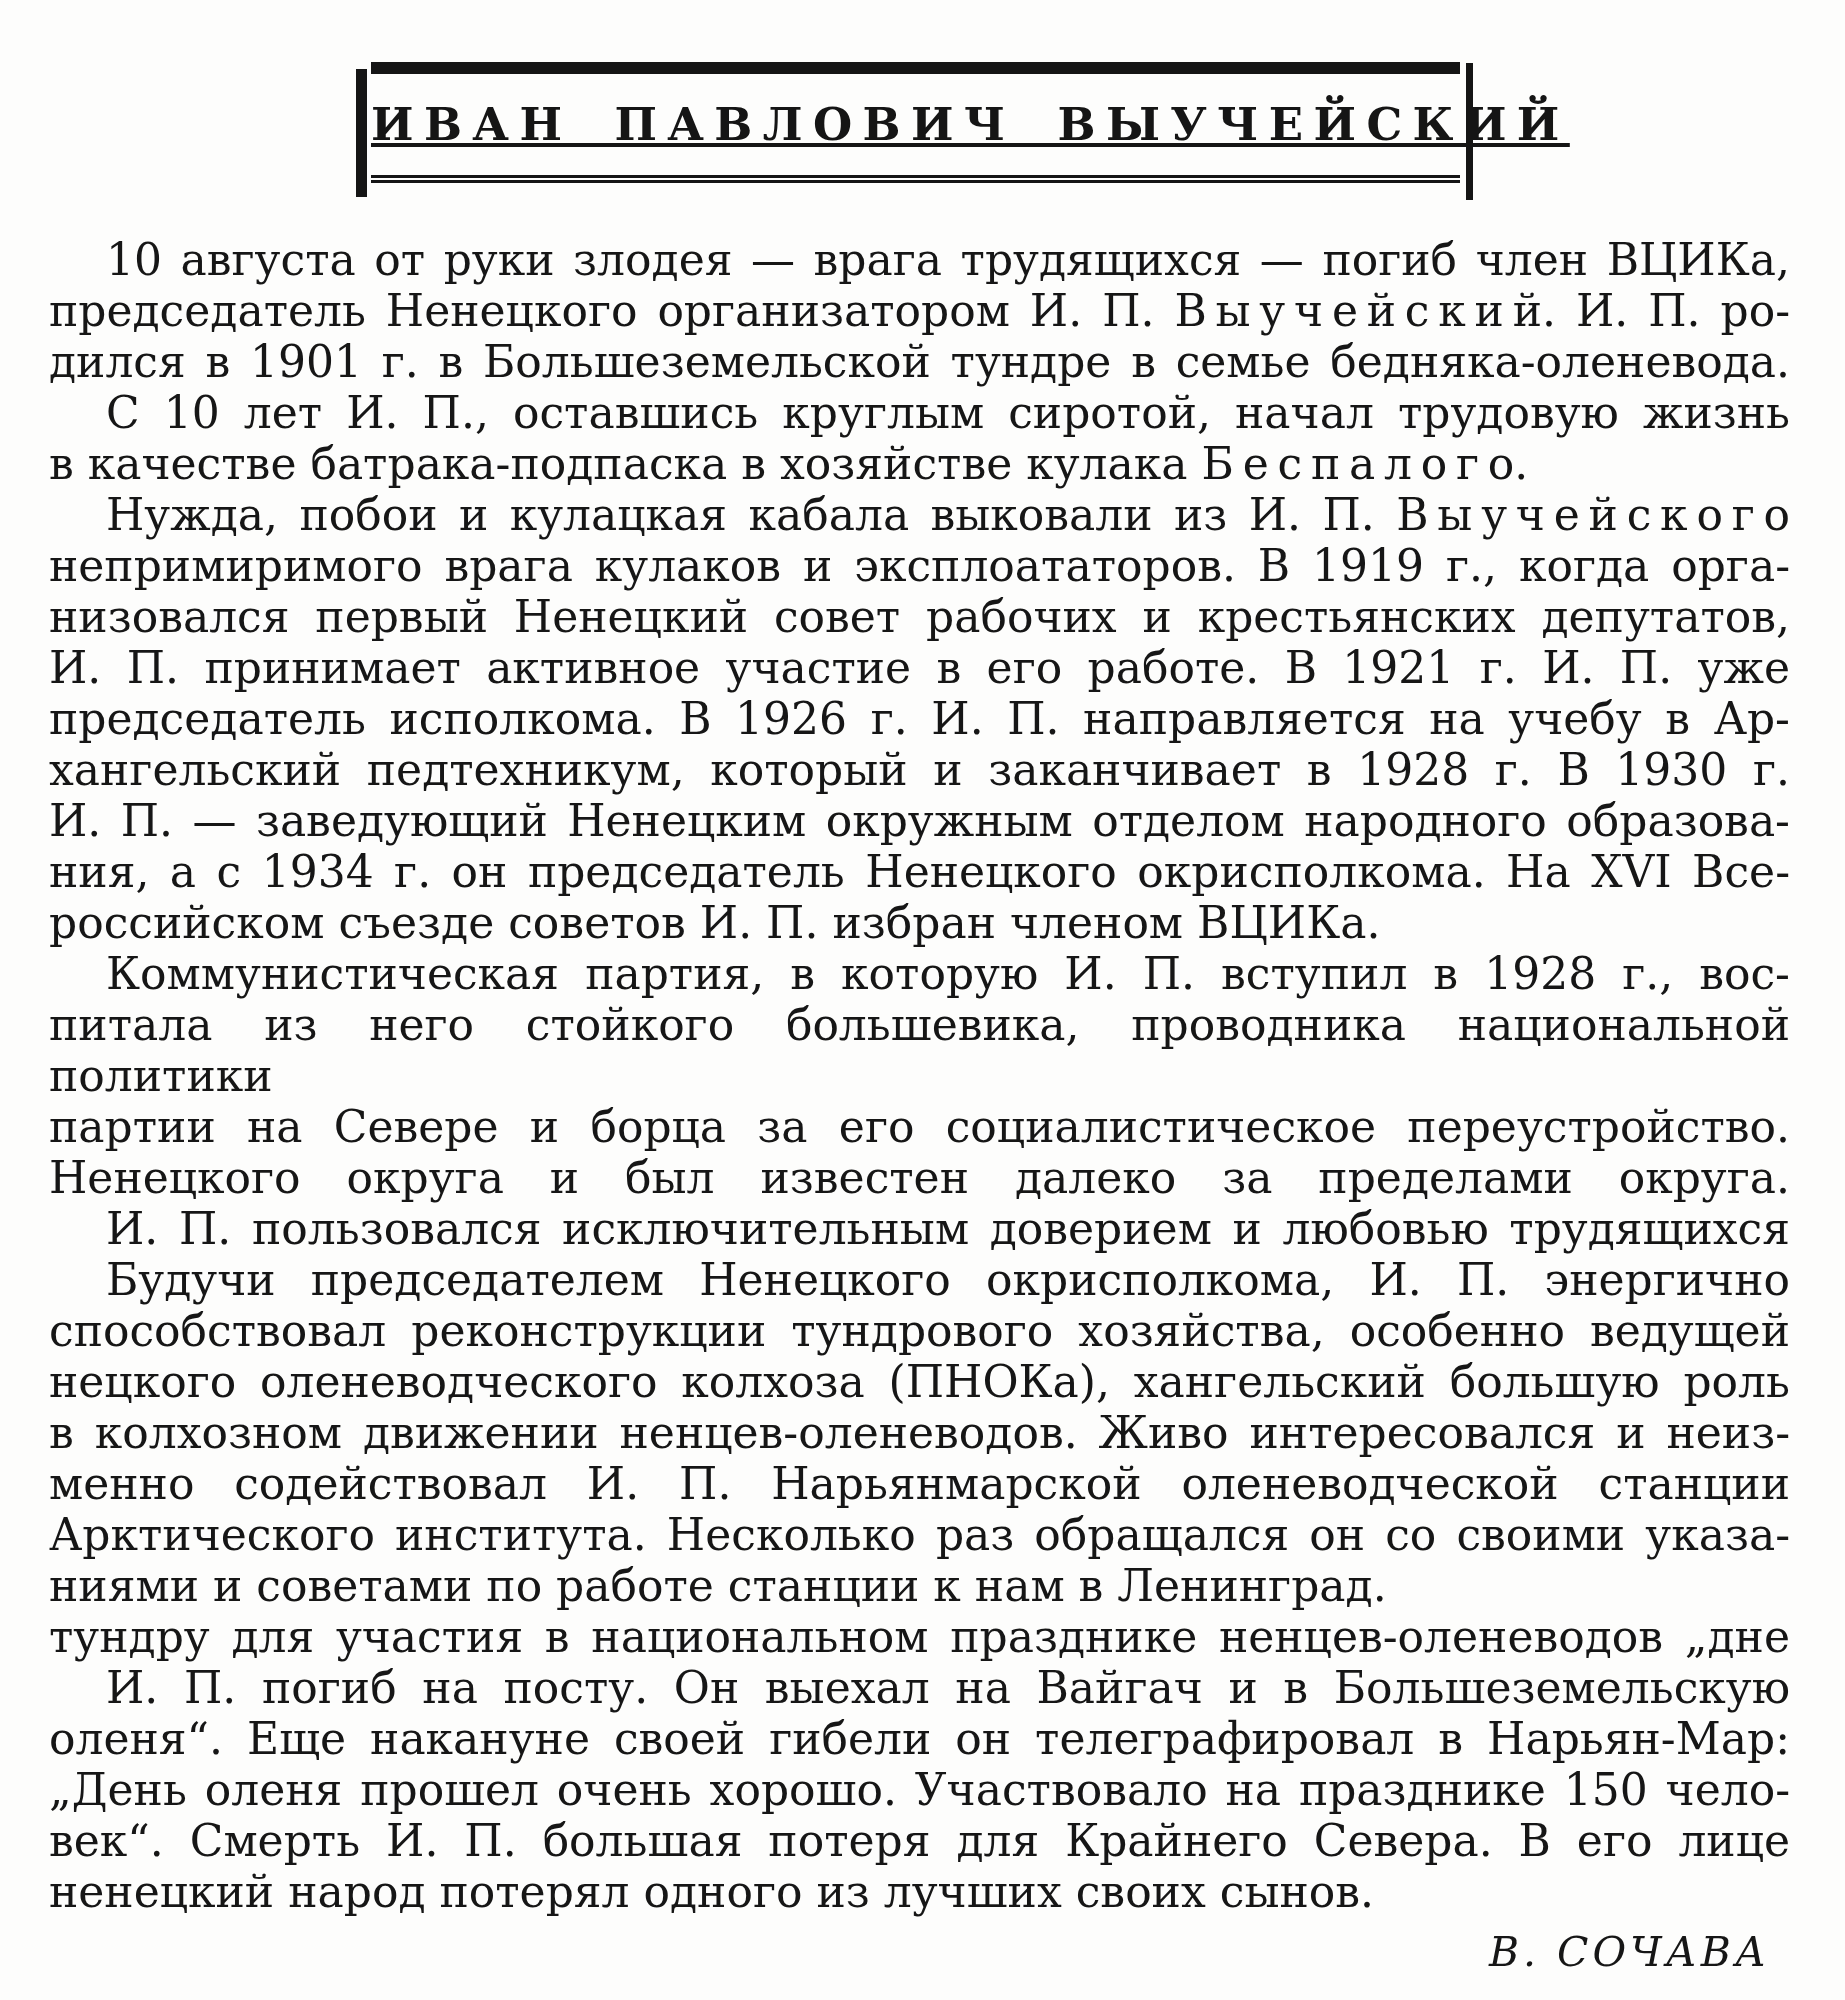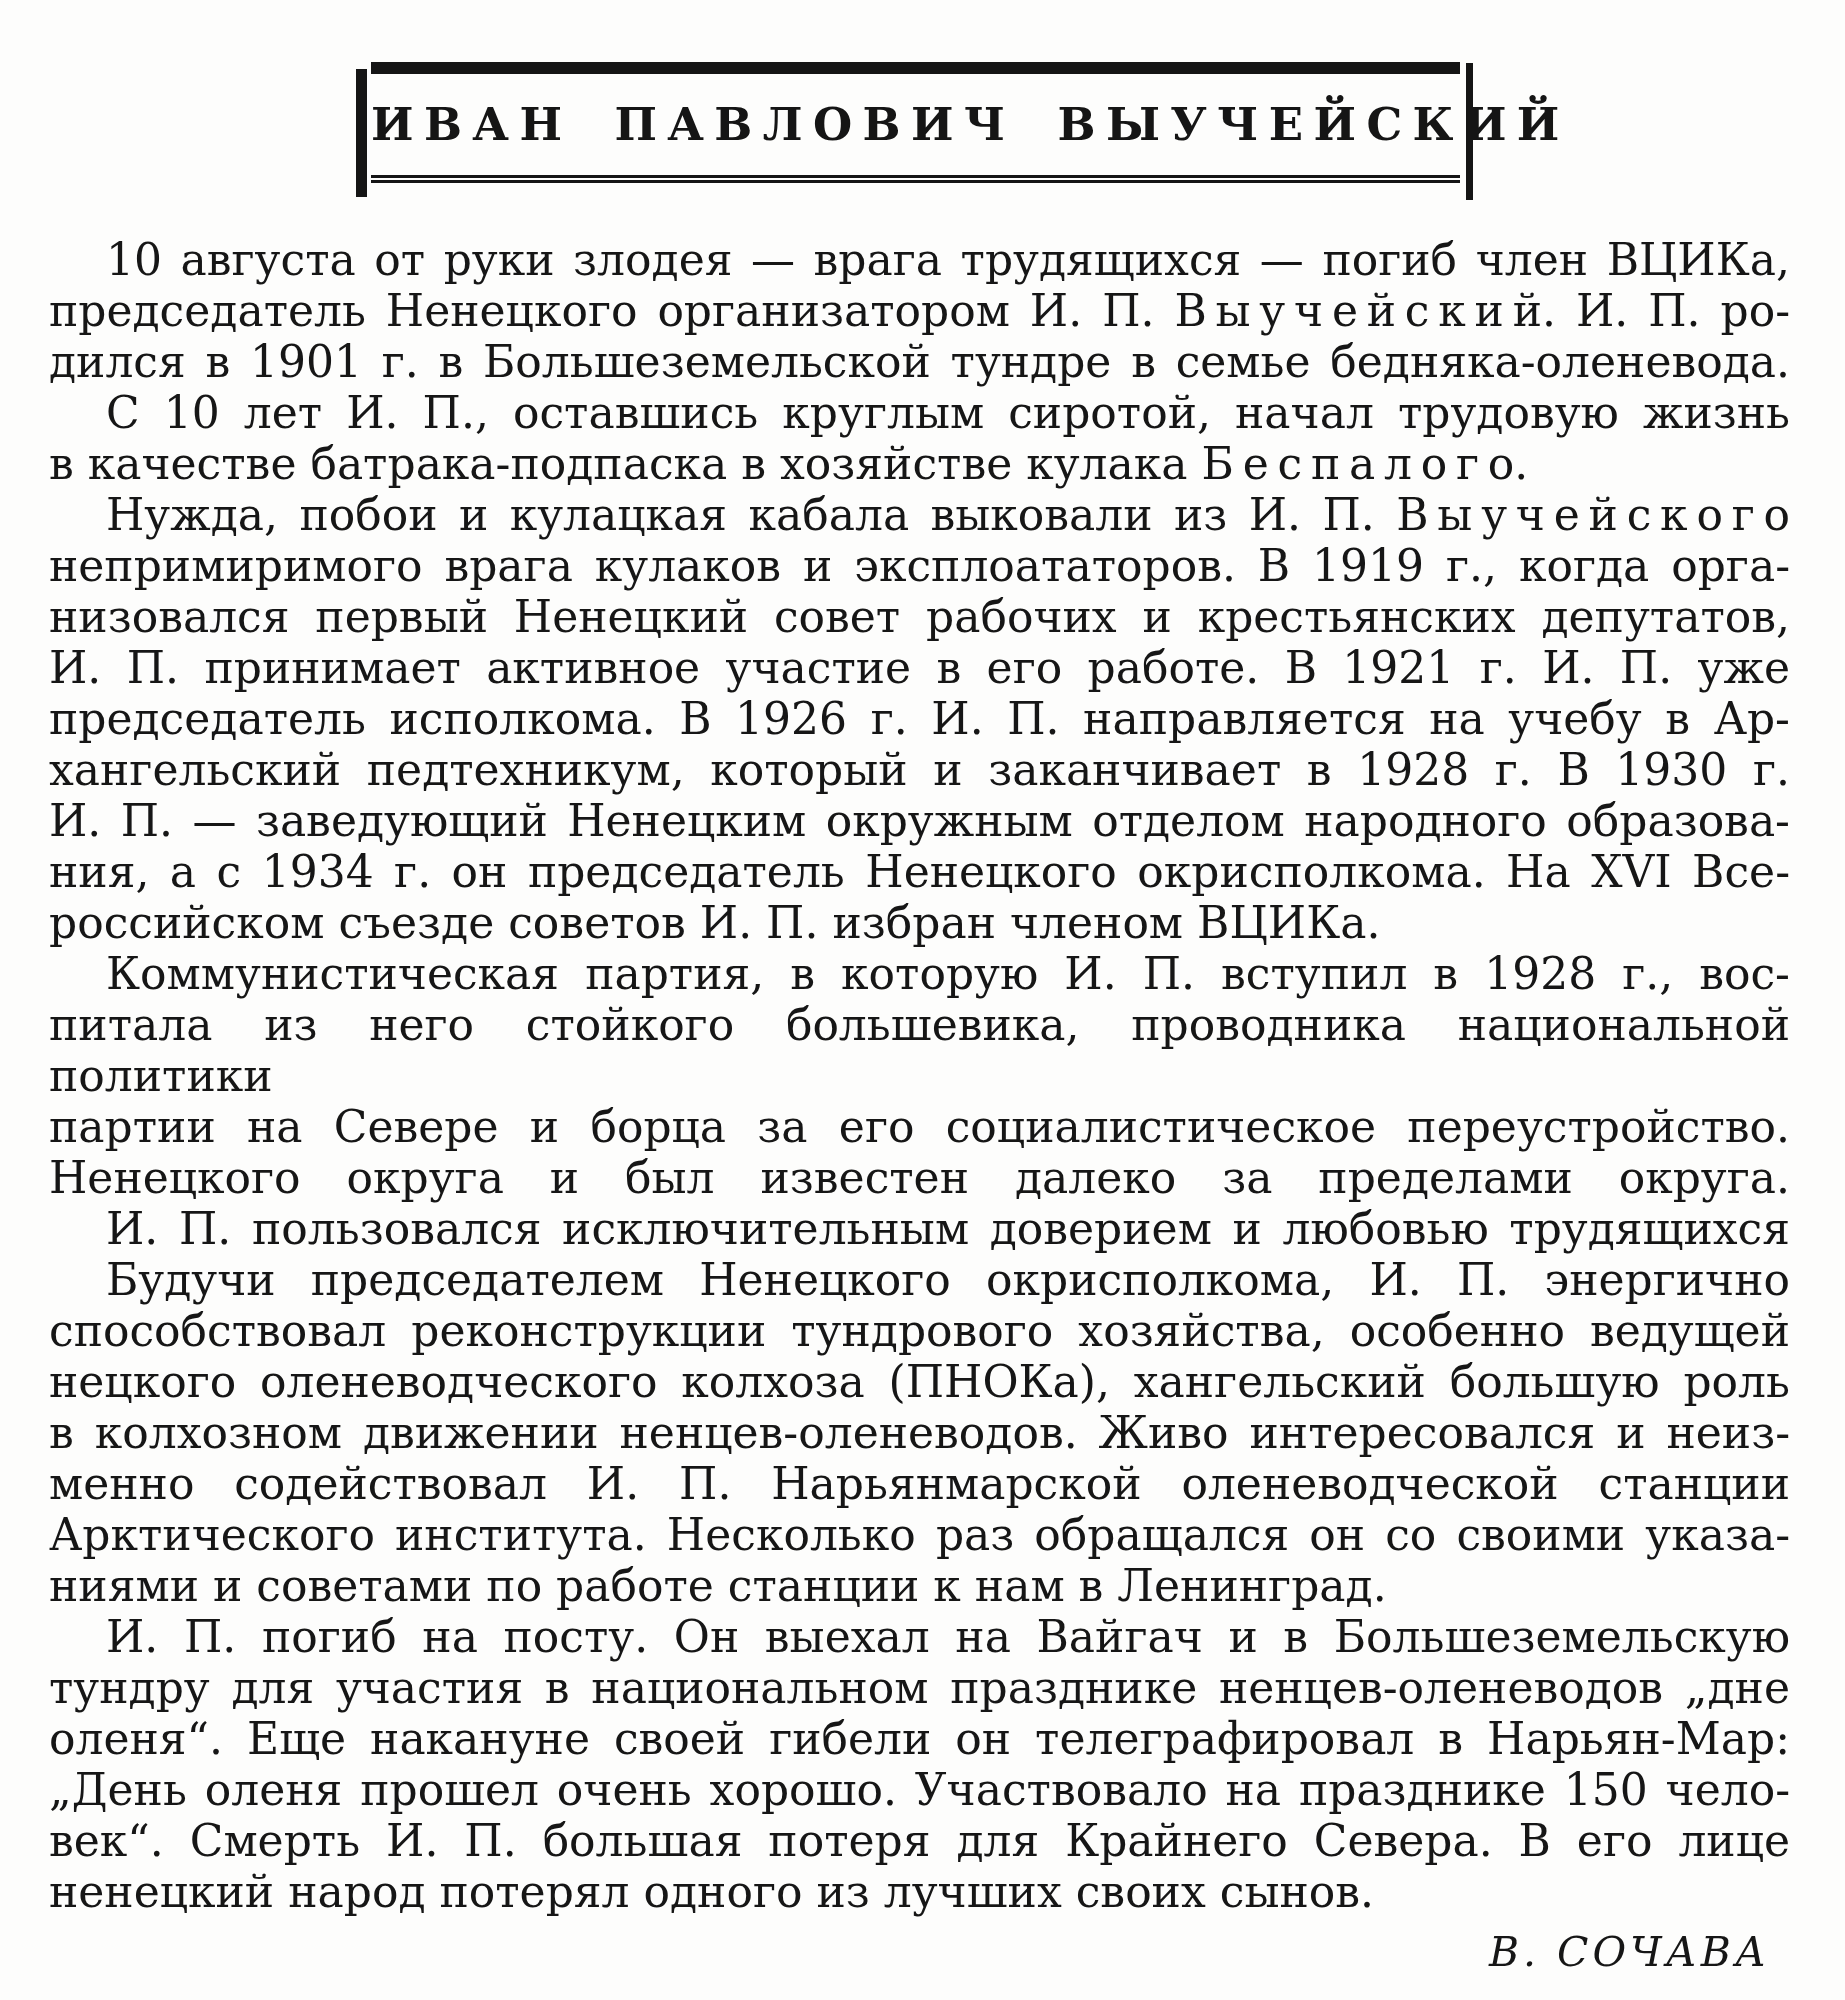--- a/index.html
+++ b/index.html
@@ -45,20 +45,21 @@
     margin: 0;
     height: 100px;
     line-height: 102px;
     text-align: center;
     font-size: 45px;
     font-weight: bold;
     letter-spacing: 10.4px;
     word-spacing: 16px;
     white-space: nowrap;
     color: #151515;
+    text-decoration: underline;
   }
   
   .article {
     margin: 51px 56px 0 49px;
     font-size: 44px;
     line-height: 51px;
   }
   .para { margin: 0; }
   .ln {
     display: block;
@@ -130,22 +131,22 @@
       <span class="ln ind">Будучи председателем Ненецкого окрисполкома, И. П. энергично</span>
       <span class="ln">способствовал реконструкции тундрового хозяйства, особенно ведущей</span>
       <span class="ln">нецкого оленеводческого колхоза (ПНОКа), хангельский большую роль</span>
       <span class="ln">в колхозном движении ненцев-оленеводов. Живо интересовался и неиз-</span>
       <span class="ln">менно содействовал И. П. Нарьянмарской оленеводческой станции</span>
       <span class="ln">Арктического института. Несколько раз обращался он со своими указа-</span>
       <span class="ln short">ниями и советами по работе станции к нам в Ленинград.</span>
     </p>
 
     <p class="para">
+      <span class="ln">тундру для участия в национальном празднике ненцев-оленеводов „дне</span>
       <span class="ln ind">И. П. погиб на посту. Он выехал на Вайгач и в Большеземельскую</span>
-      <span class="ln">тундру для участия в национальном празднике ненцев-оленеводов „дне</span>
       <span class="ln">оленя“. Еще накануне своей гибели он телеграфировал в Нарьян-Мар:</span>
       <span class="ln">„День оленя прошел очень хорошо. Участвовало на празднике 150 чело-</span>
       <span class="ln">век“. Смерть И. П. большая потеря для Крайнего Севера. В его лице</span>
       <span class="ln short">ненецкий народ потерял одного из лучших своих сынов.</span>
     </p>
 
   </div>
 
   <div class="signature">В. СОЧАВА</div>
 

